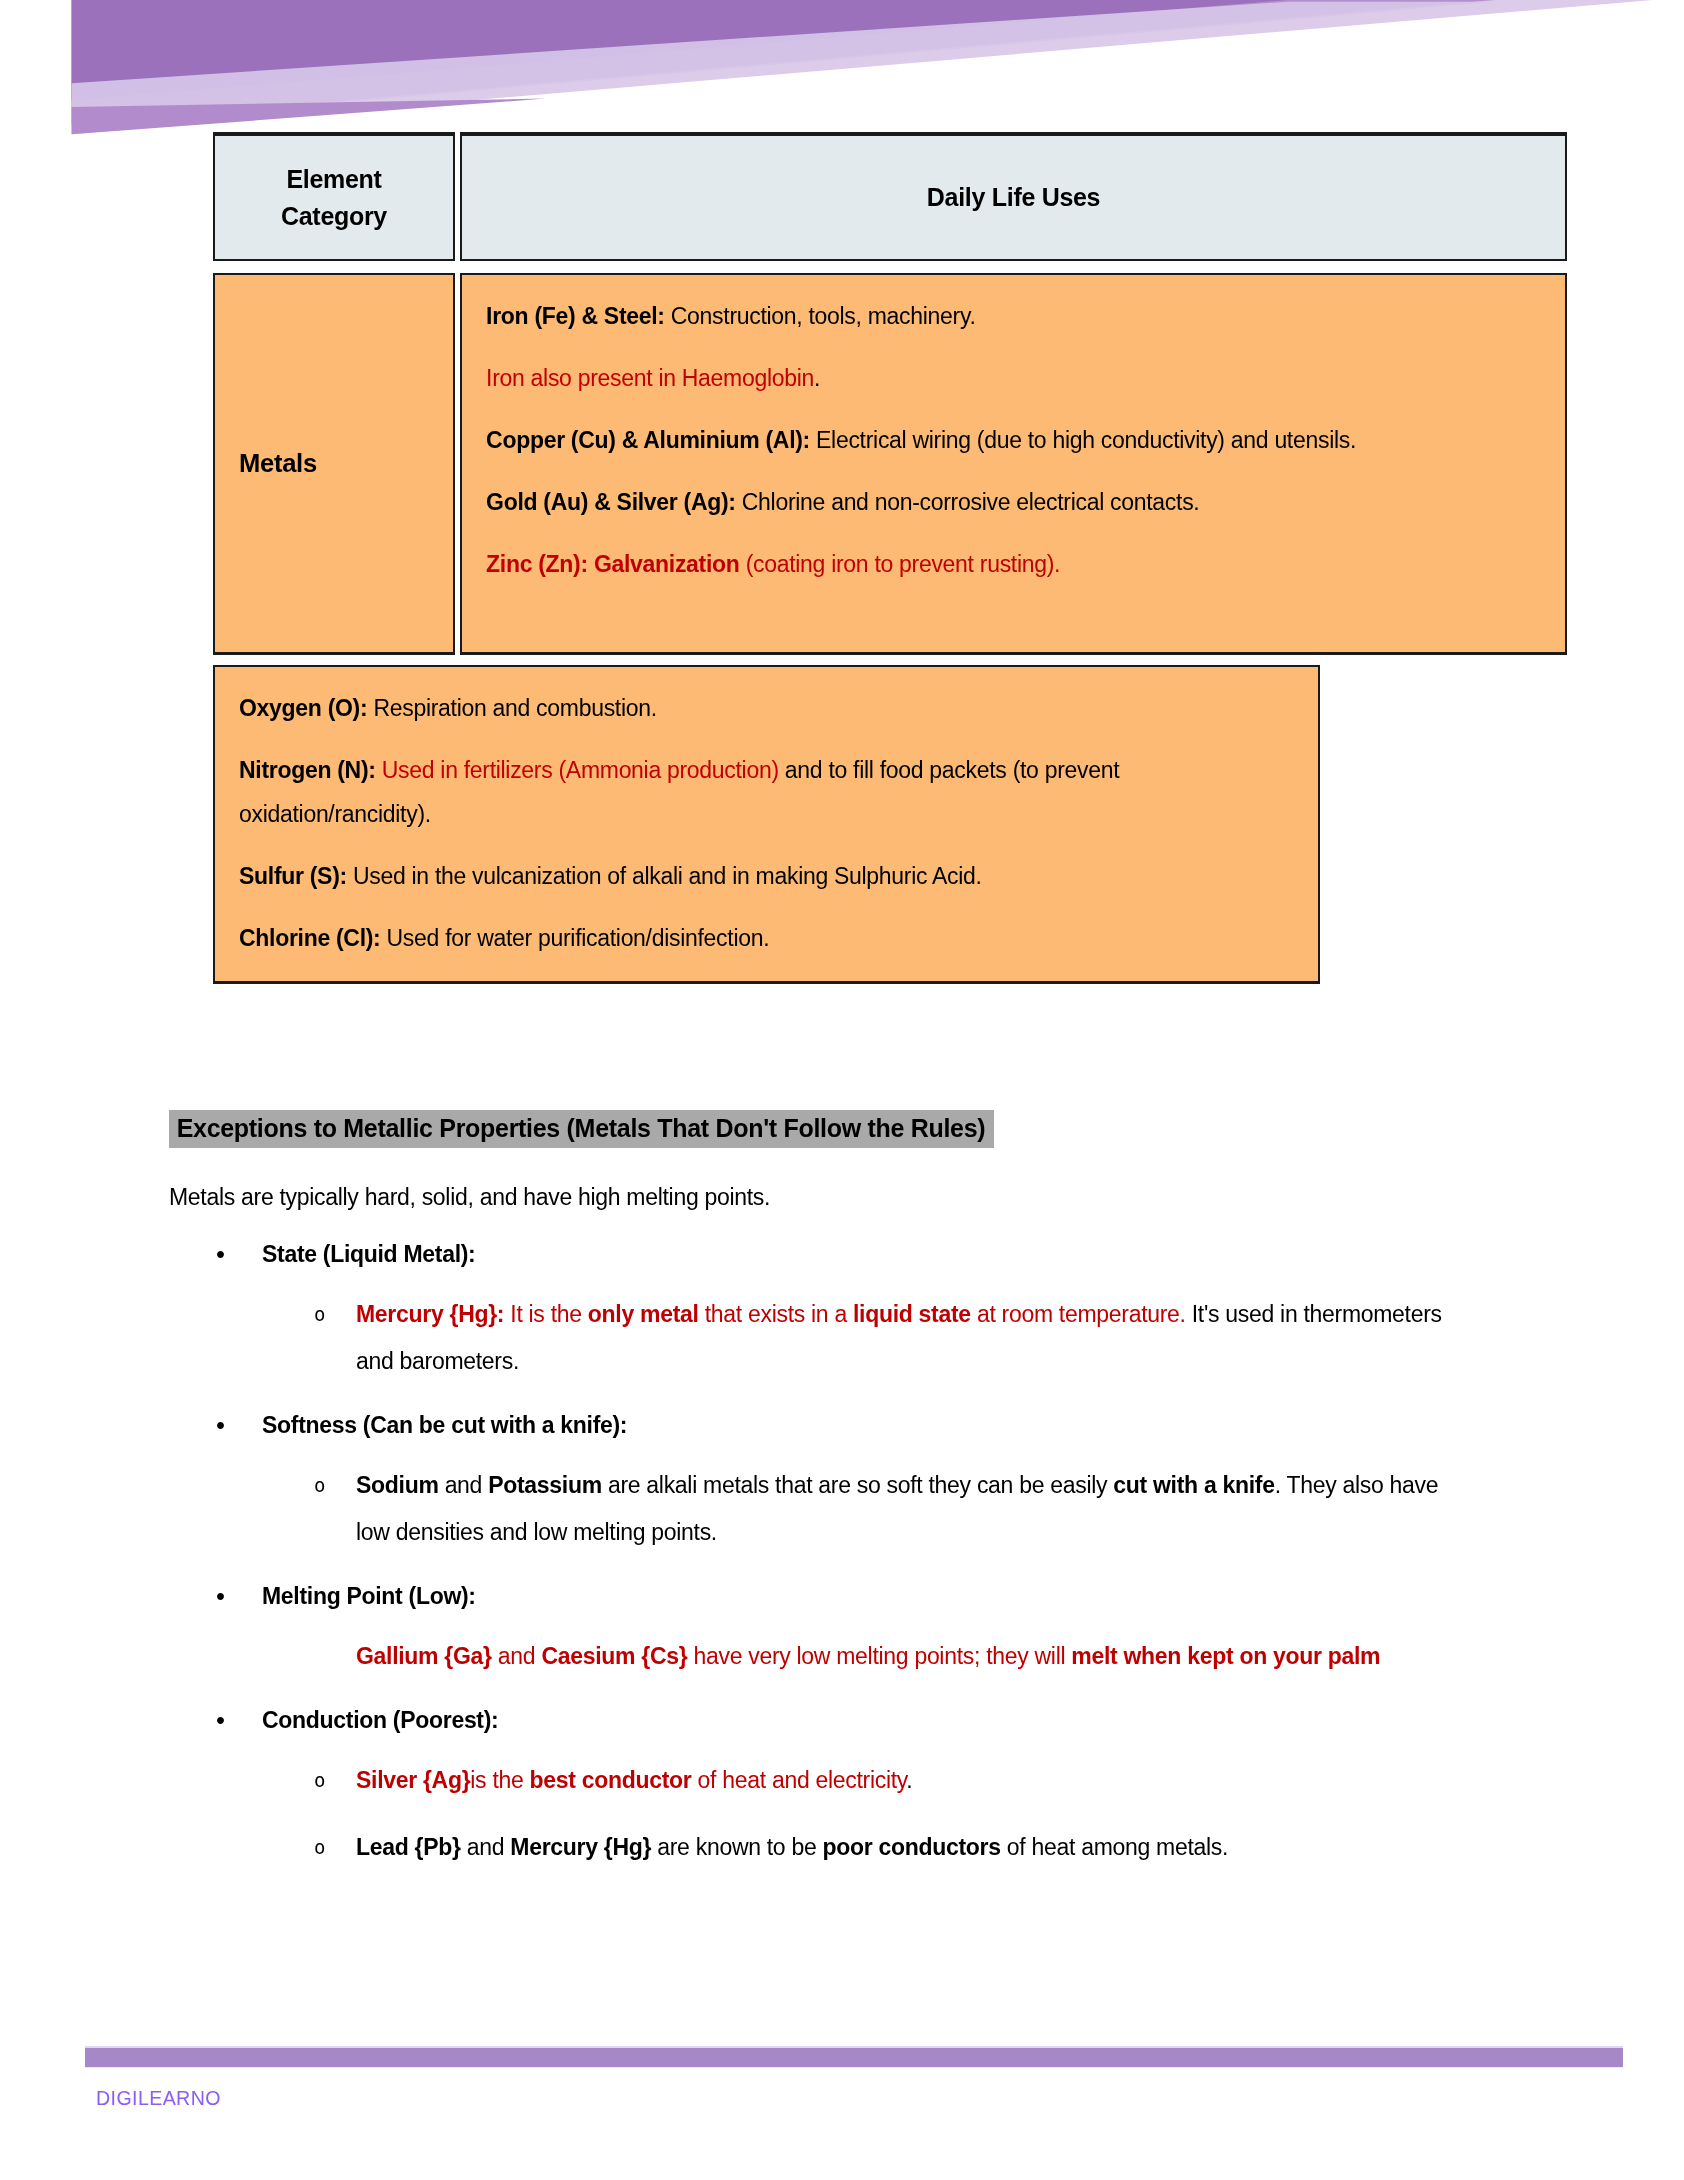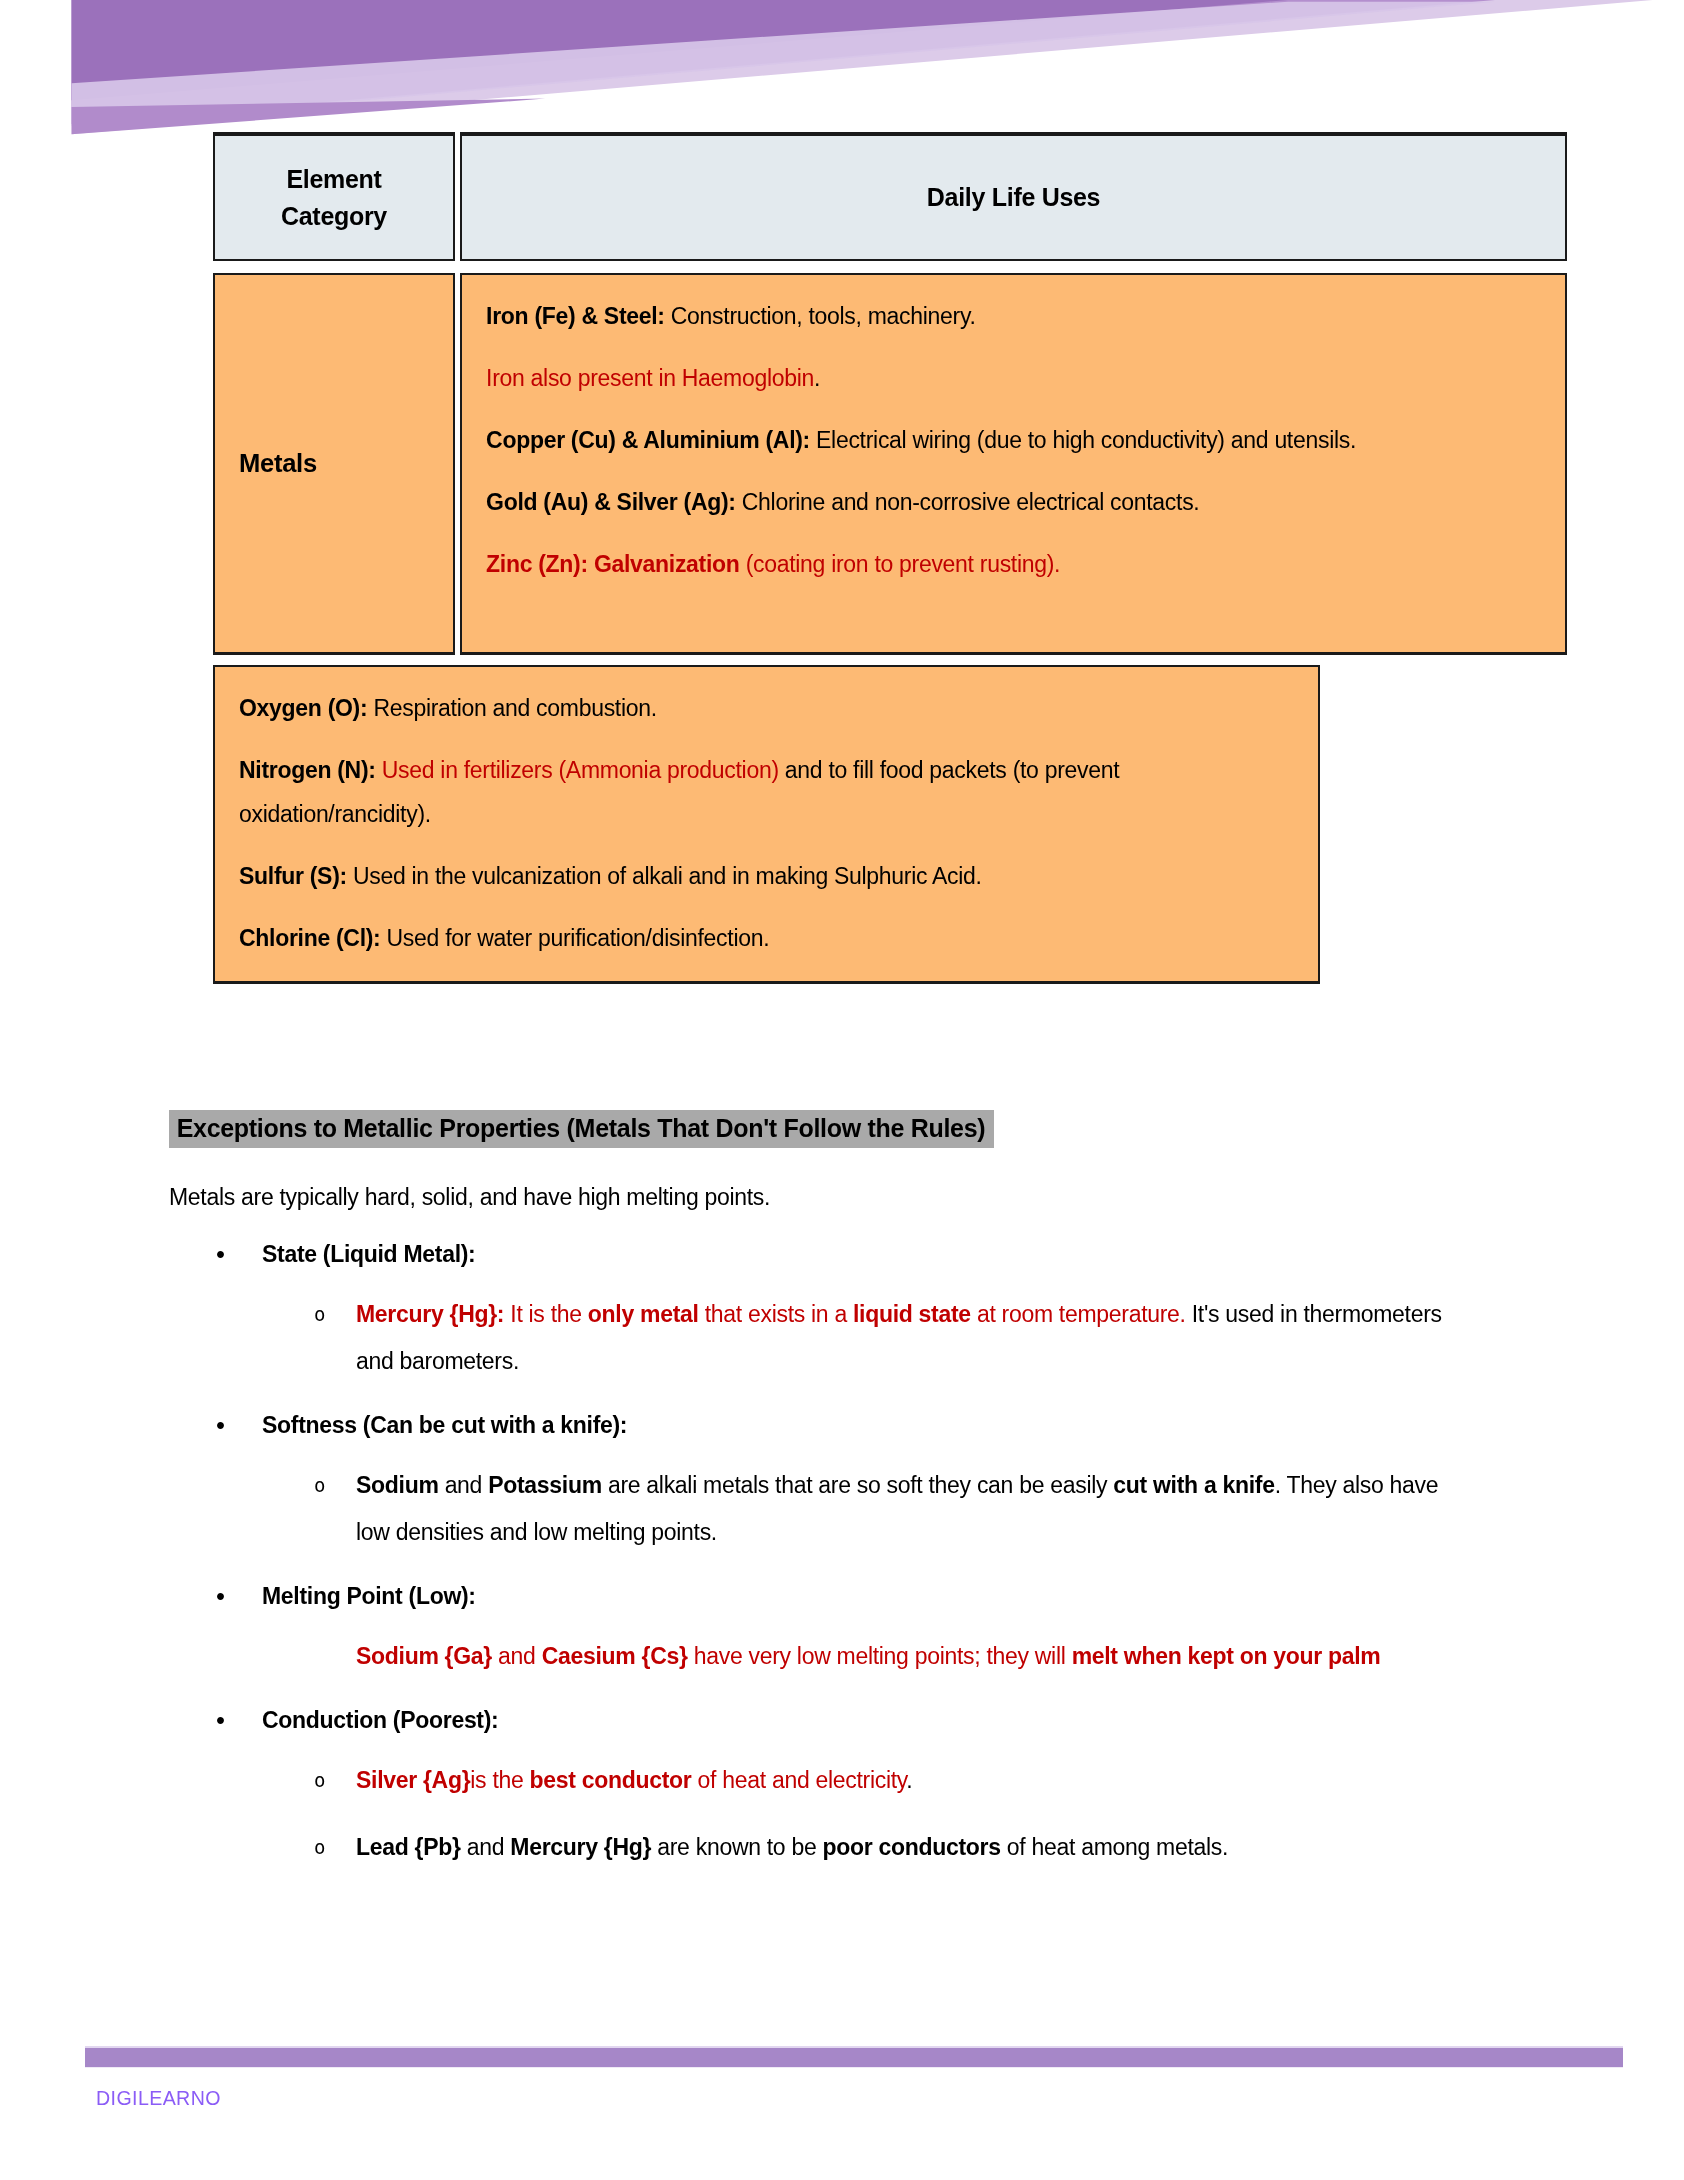--- a/index.html
+++ b/index.html
@@ -115,21 +115,21 @@
     <div class="sub">
       <span class="m2">o</span>
       <div class="stext"><span class="b">Sodium </span><span> and </span><span class="b">Potassium </span><span> are alkali metals that are so soft they can be easily </span><span class="b">cut with a knife</span><span>. They also have low densities and low melting points.</span></div>
     </div>
 
     <div class="blabel-row">
       <span class="m1">•</span>
       <span>Melting Point (Low):</span>
     </div>
     <div class="sub narrow">
-      <div class="stext"><span class="b r">Sodium {Ga}</span><span class="r"> and </span><span class="b r">Caesium {Cs}</span><span class="r"> have very low melting points; they will </span><span class="b r">melt when kept on your palm</span></div>
+      <div class="stext"><span class="b r">Gallium {Ga}</span><span class="r"> and </span><span class="b r">Caesium {Cs}</span><span class="r"> have very low melting points; they will </span><span class="b r">melt when kept on your palm</span></div>
     </div>
 
     <div class="blabel-row">
       <span class="m1">•</span>
       <span>Conduction (Poorest):</span>
     </div>
     <div class="sub last">
       <span class="m2">o</span>
       <div class="stext"><span class="b r">Silver {Ag}</span><span class="r">is the </span><span class="b r">best conductor</span><span class="r"> of heat and electricity</span><span>.</span></div>
     </div>

